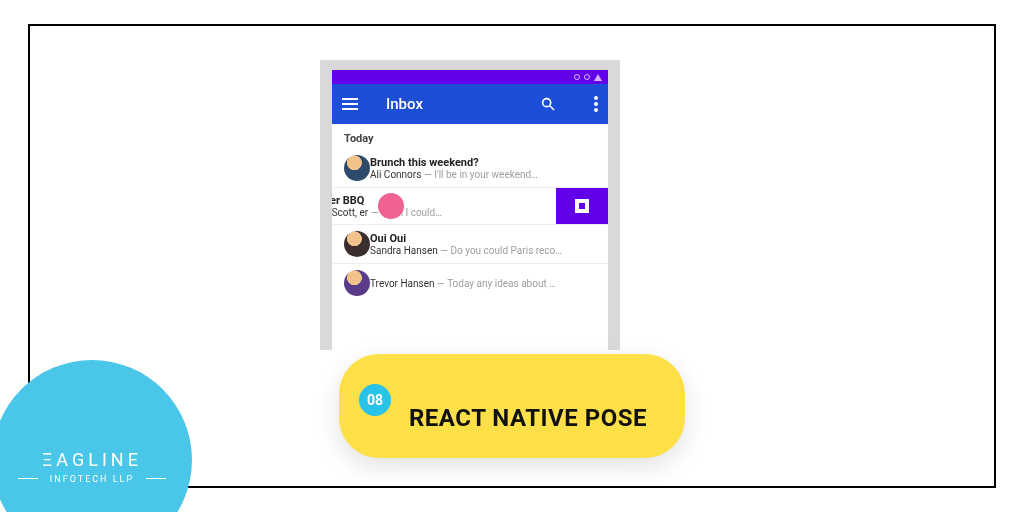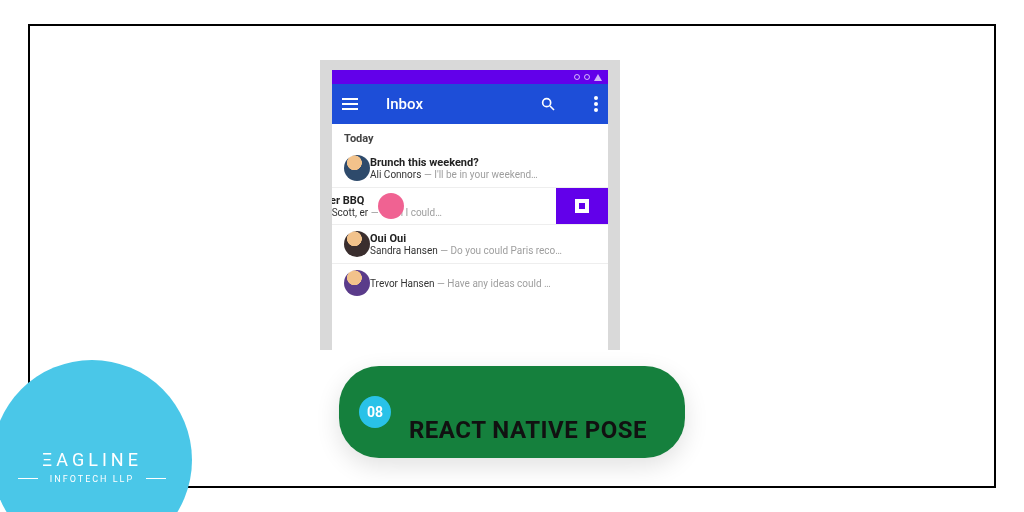--- a/index.html
+++ b/index.html
@@ -116,27 +116,27 @@
     background: #f06292;
     left: 86px; top: 5px;
     z-index: 2;
   }
   
   .caption-pill {
     position: absolute;
     left: 50%;
     transform: translateX(-50%);
     bottom: 54px;
-    background: #15803d;
+    background: #fde047;
     border-radius: 40px;
     box-shadow: 0 8px 24px rgba(0,0,0,0.12);
     display: flex;
     align-items: center;
     gap: 18px;
-    padding: 14px 38px 14px 20px;
+    padding: 14px 38px 26px 20px;
   }
   .pill-num {
     width: 32px; height: 32px; border-radius: 50%;
     background: #29c2e8;
     color: #fff;
     display: flex; align-items: center; justify-content: center;
     font-size: 14px; font-weight: 700;
   }
   .pill-title {
     font-size: 24px;
@@ -243,21 +243,21 @@
           <span class="preview"> — <span>Do you could Paris reco…</span></span>
         </div>
       </div>
     </div>
 
     <div class="mail-item" style="border-bottom:none;">
       <div class="avatar av3"></div>
       <div class="mail-text">
         <div class="mail-meta">
           <span>Trevor Hansen</span>
-          <span class="preview"> — <span>Have any ideas could …</span></span>
+          <span class="preview"> — <span>Today any ideas about …</span></span>
         </div>
       </div>
     </div>
 
   </div>
 </div>
 
 <div class="caption-pill">
   <div class="pill-num">08</div>
   <div class="pill-title">REACT NATIVE POSE</div>

